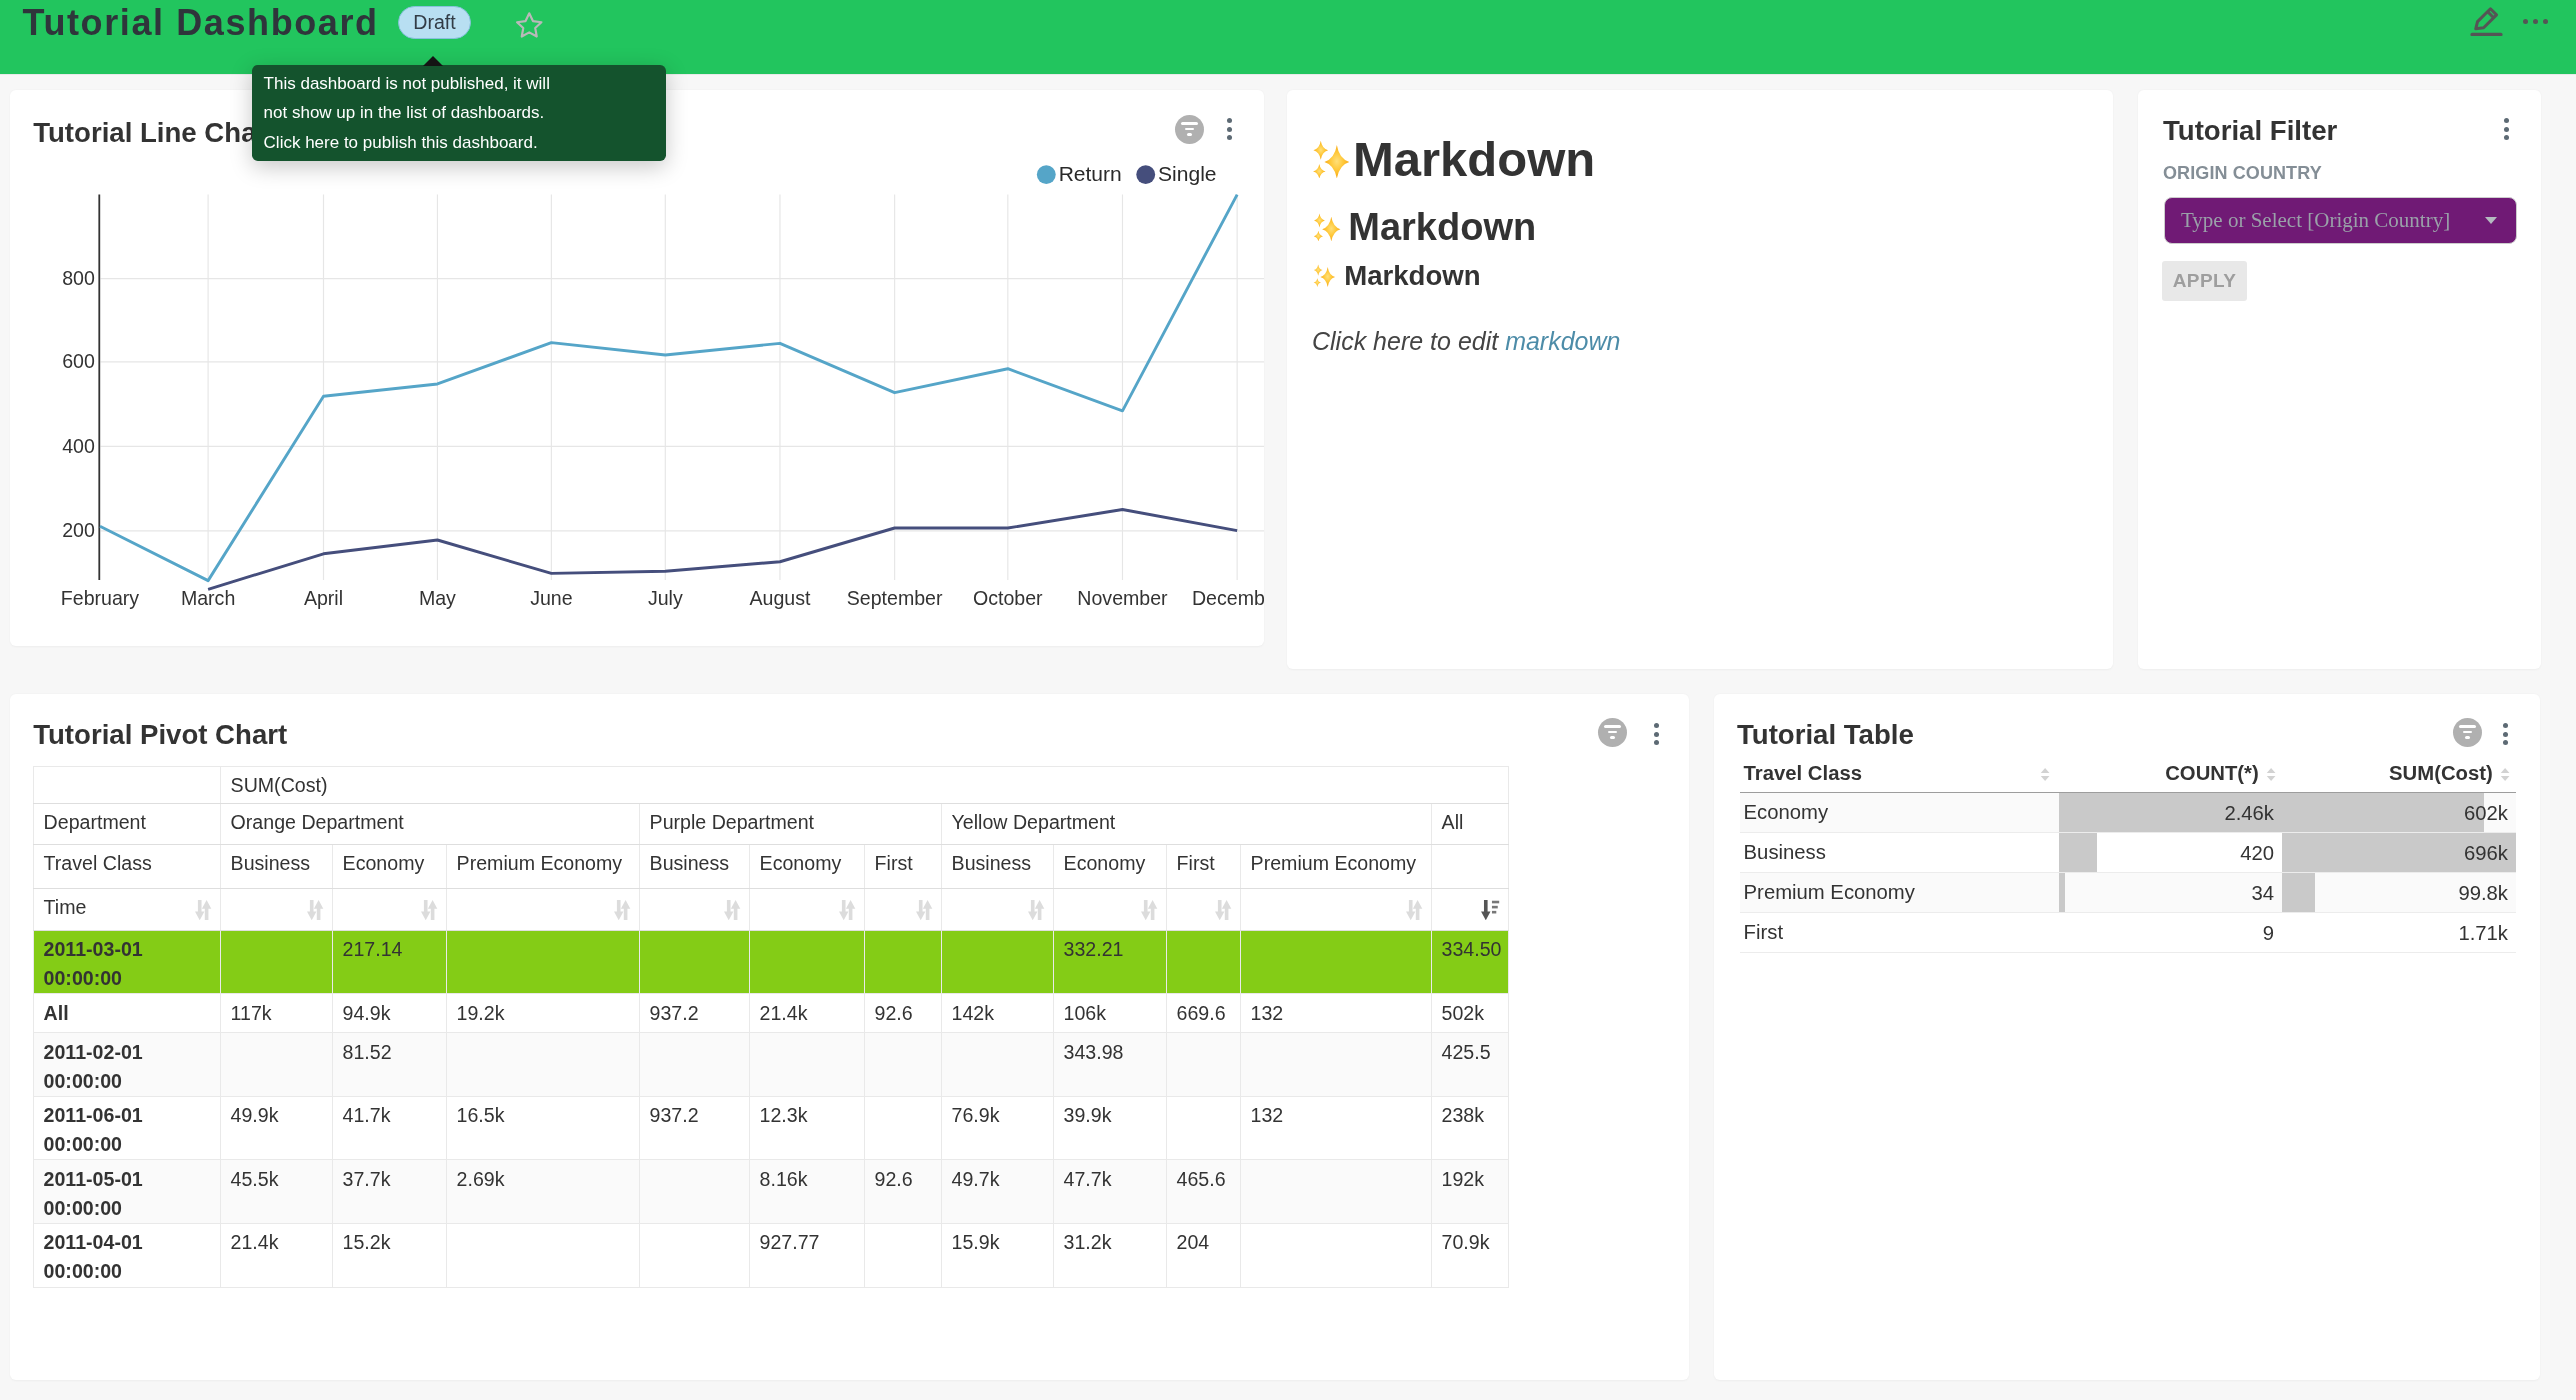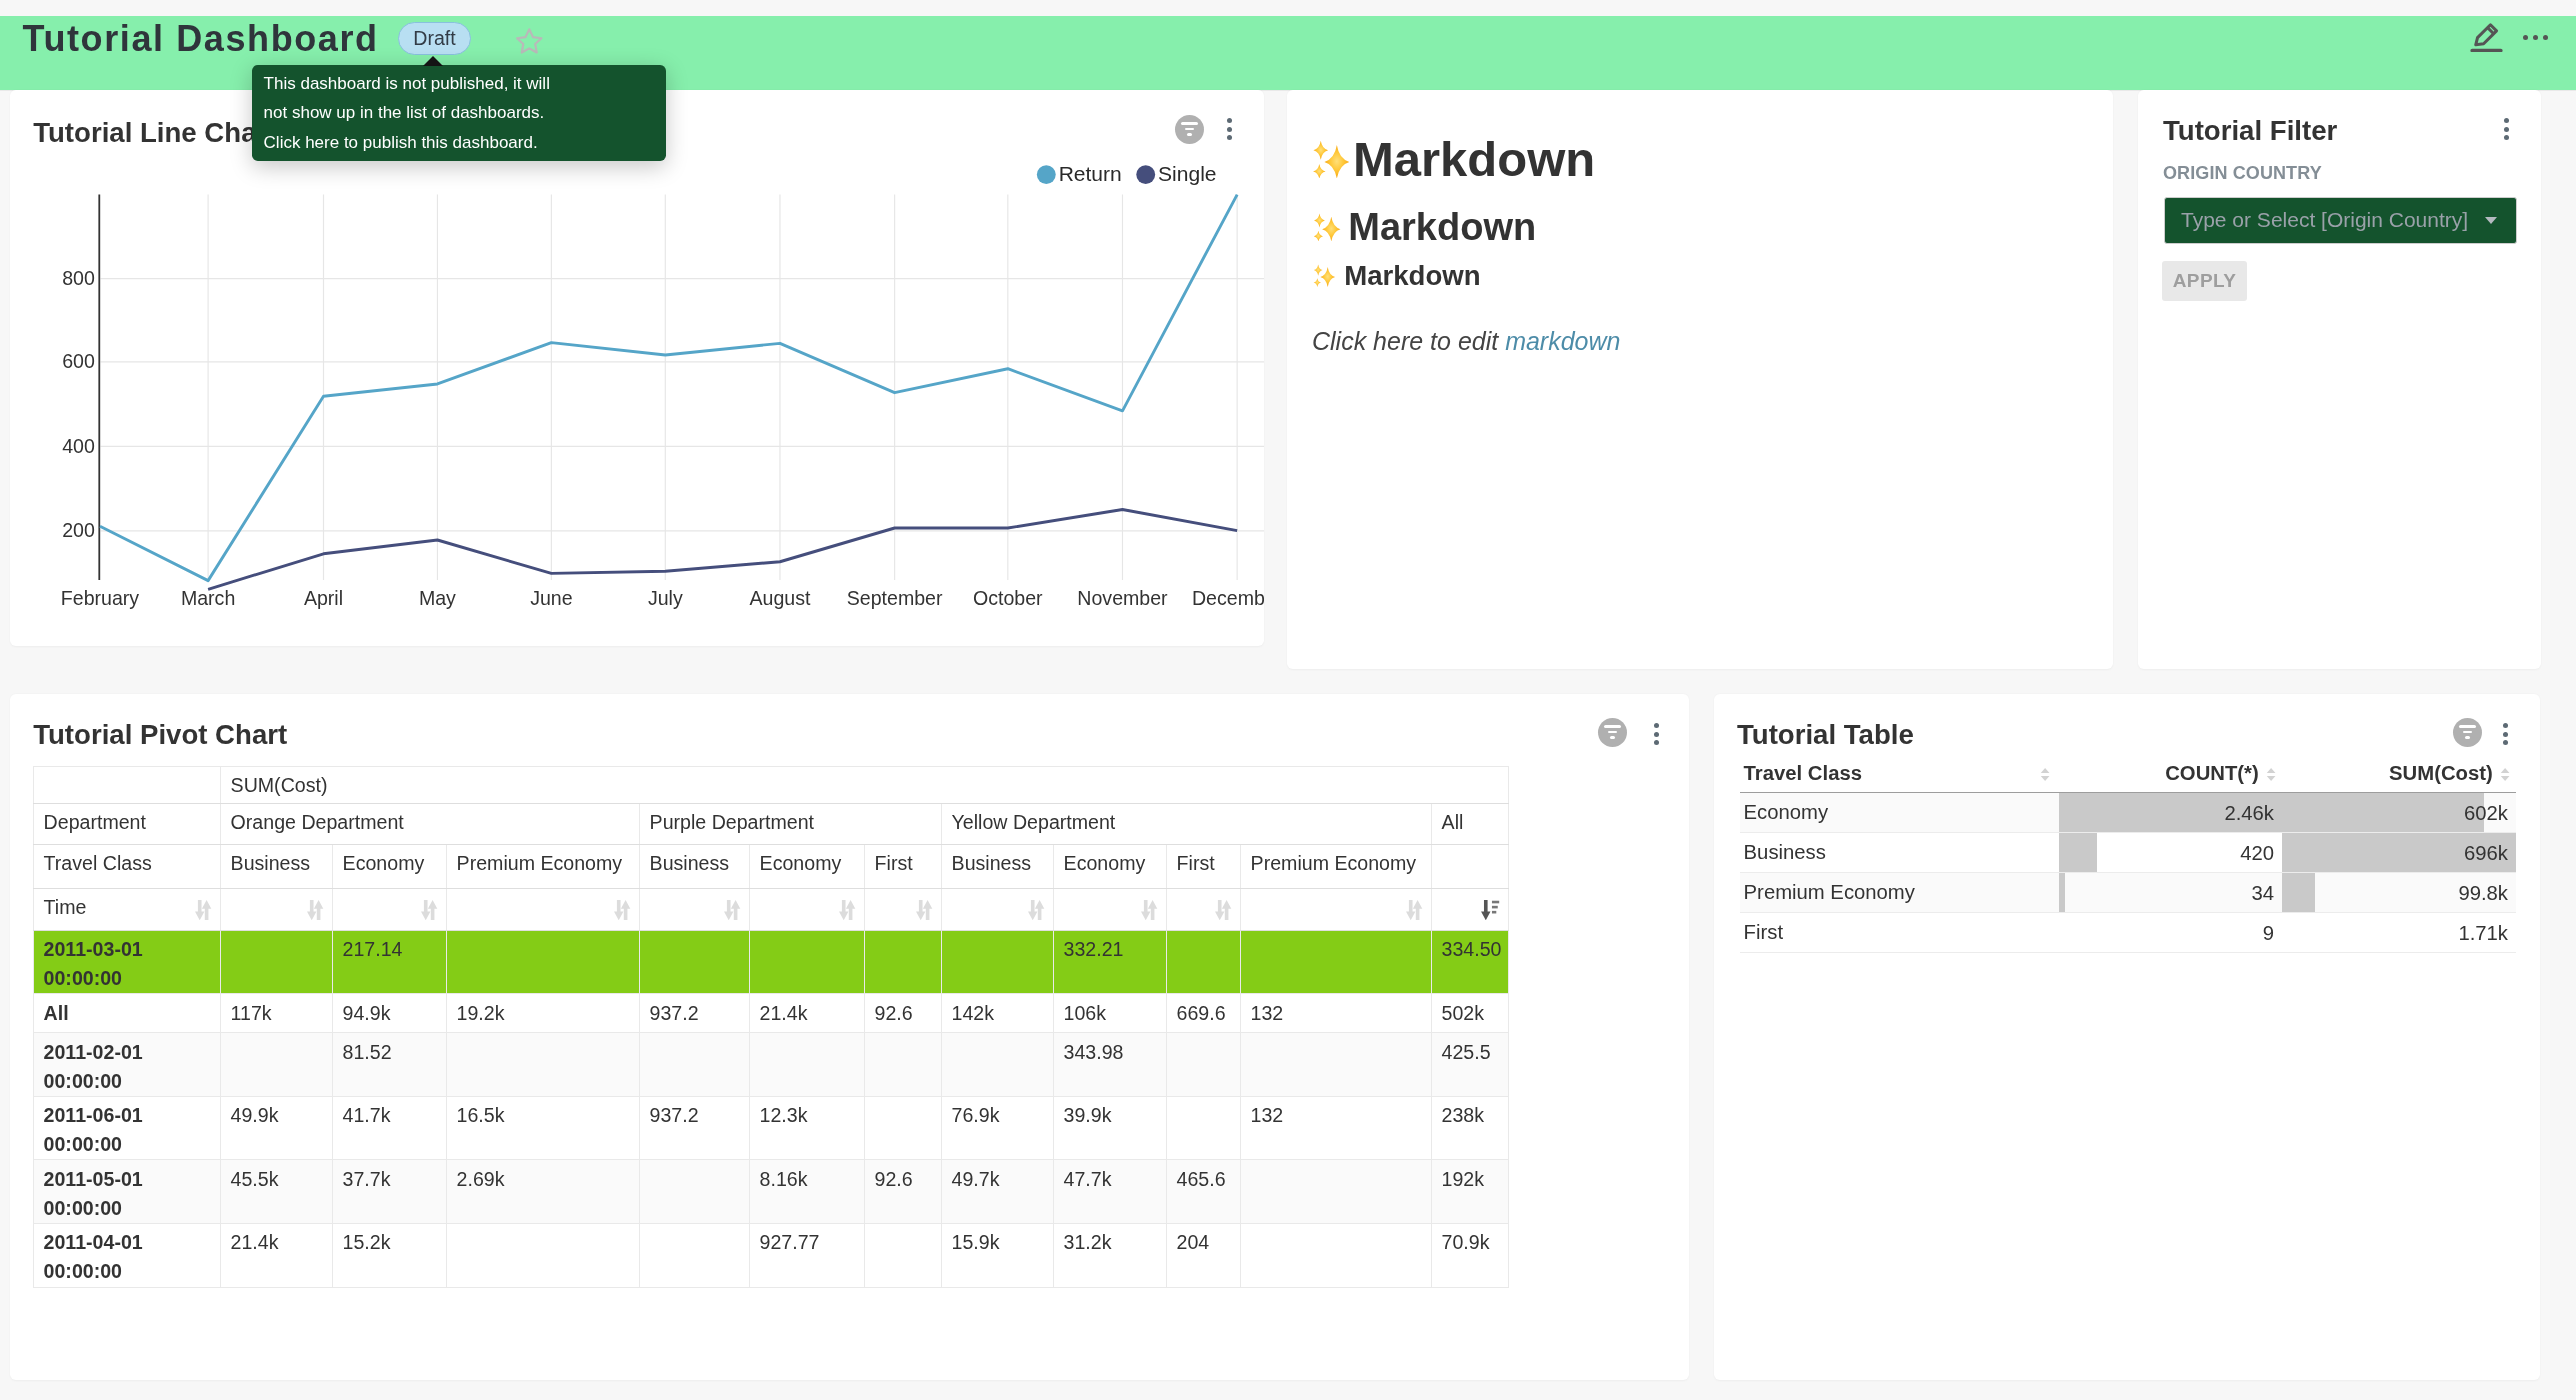--- a/index.html
+++ b/index.html
@@ -1,18 +1,18 @@
 <!DOCTYPE html>
 <html style="font-size:11.6px"><head>
 <meta charset="utf-8">
 <style>
   * { margin:0; padding:0; box-sizing:border-box; }
   html,body { width:2576px; height:1400px; background:#f7f7f7; font-family:"Liberation Sans",sans-serif; overflow:hidden; }
   .abs { position:absolute; }
-  #header { position:absolute; left:0; top:16px; width:2576px; height:75px; background:#86efac; border-bottom:1.5px solid #e9e9e9; }
+  #header { position:absolute; left:0; top:0; width:2576px; height:75px; background:#22c55e; border-bottom:1.5px solid #e9e9e9; }
   #title { position:absolute; left:22.5px; top:1.5px; font-size:36px; font-weight:600; color:#2f353b; letter-spacing:1.6px; }
   #pill { position:absolute; left:398px; top:5.8px; width:73px; height:33px; border-radius:16.7px; background:#b8dff2; border:1.5px solid #88c1dd; color:#323c46; font-size:19.6px; line-height:30.5px; text-align:center; }
   #tooltip { position:absolute; left:252px; top:65px; width:414px; background:#14532d; border-radius:5.8px; color:#fff; font-size:17px; line-height:29.5px; padding:3.6px 0 4.4px 11.6px; box-shadow:0 5.8px 22px rgba(0,0,0,0.22); z-index:50; white-space:nowrap; }
   #tooltip .arrow { position:absolute; left:171px; top:-9.4px; width:0; height:0; border-left:10.2px solid transparent; border-right:10.2px solid transparent; border-bottom:10.2px solid #141414; }
   .card { position:absolute; background:#fff; border-radius:5.8px; box-shadow:0 0.7px 2.2px rgba(0,0,0,0.045); overflow:hidden; }
   #card-line    { left:10.2px;   top:90px; width:1254px; height:556px; }
   #card-md      { left:1287px; top:90px; width:826px; height:579px; }
   #card-filter  { left:2138px; top:90px; width:403px;  height:579px; }
   #card-pivot   { left:10.2px;   top:694px; width:1679px; height:686px; }
   #card-table   { left:1714px; top:694px; width:826px; height:686px; }
@@ -26,21 +26,21 @@
   .ficon i.l3 { left:12.3px; width:4.4px;  top:18px; }
 
   
   .mdrow { position:absolute; display:flex; align-items:center; color:#333; }
   .mdrow .txt { font-weight:700; }
   #md-p { position:absolute; font-size:25px; color:#444; }
   #md-p a { color:#4d8ca8; text-decoration:none; }
 
   
   #fc-label { position:absolute; left:25px; top:73px; font-size:18px; font-weight:600; color:#848e96; letter-spacing:0.1px; }
-  #fc-select { position:absolute; left:26px; top:107px; width:353px; height:47px; border:1.5px solid #cdcdcd; border-radius:3px; background:#14532d; }
+  #fc-select { position:absolute; left:26px; top:107px; width:353px; height:47px; border:1.5px solid #cdcdcd; border-radius:8px; background:#701a75;font-family:Liberation Serif, serif; }
   #fc-select .ph { position:absolute; left:16px; top:0; line-height:44px; font-size:21px; color:#9aa1a9; }
   #fc-select .caret { position:absolute; right:19px; top:19px; width:0; height:0; border-left:6.5px solid transparent; border-right:6.5px solid transparent; border-top:7.3px solid #b4bac0; }
   #fc-apply { position:absolute; left:24px; top:171px; width:85px; height:40px; background:#e8e8e8; border-radius:3px; color:#9e9e9e; font-size:19px; font-weight:600; text-align:center; line-height:40px; letter-spacing:0.4px; }
 
   
   #pivot-table { position:absolute; left:23px; top:72px; border-collapse:collapse; table-layout:fixed; font-size:19.6px; color:#333; }
   #pivot-table td, #pivot-table th { border:1.5px solid #e9e9e9; padding:4.4px 0 0 9.4px; text-align:left; font-weight:400; vertical-align:top; line-height:29px; overflow:hidden; white-space:nowrap; }
   #pivot-table tr:nth-child(-n+4) td { border-bottom-color:#dedede; }
   #pivot-table .bold { font-weight:700; }
   .srt { float:right; margin-right:8.7px; }

